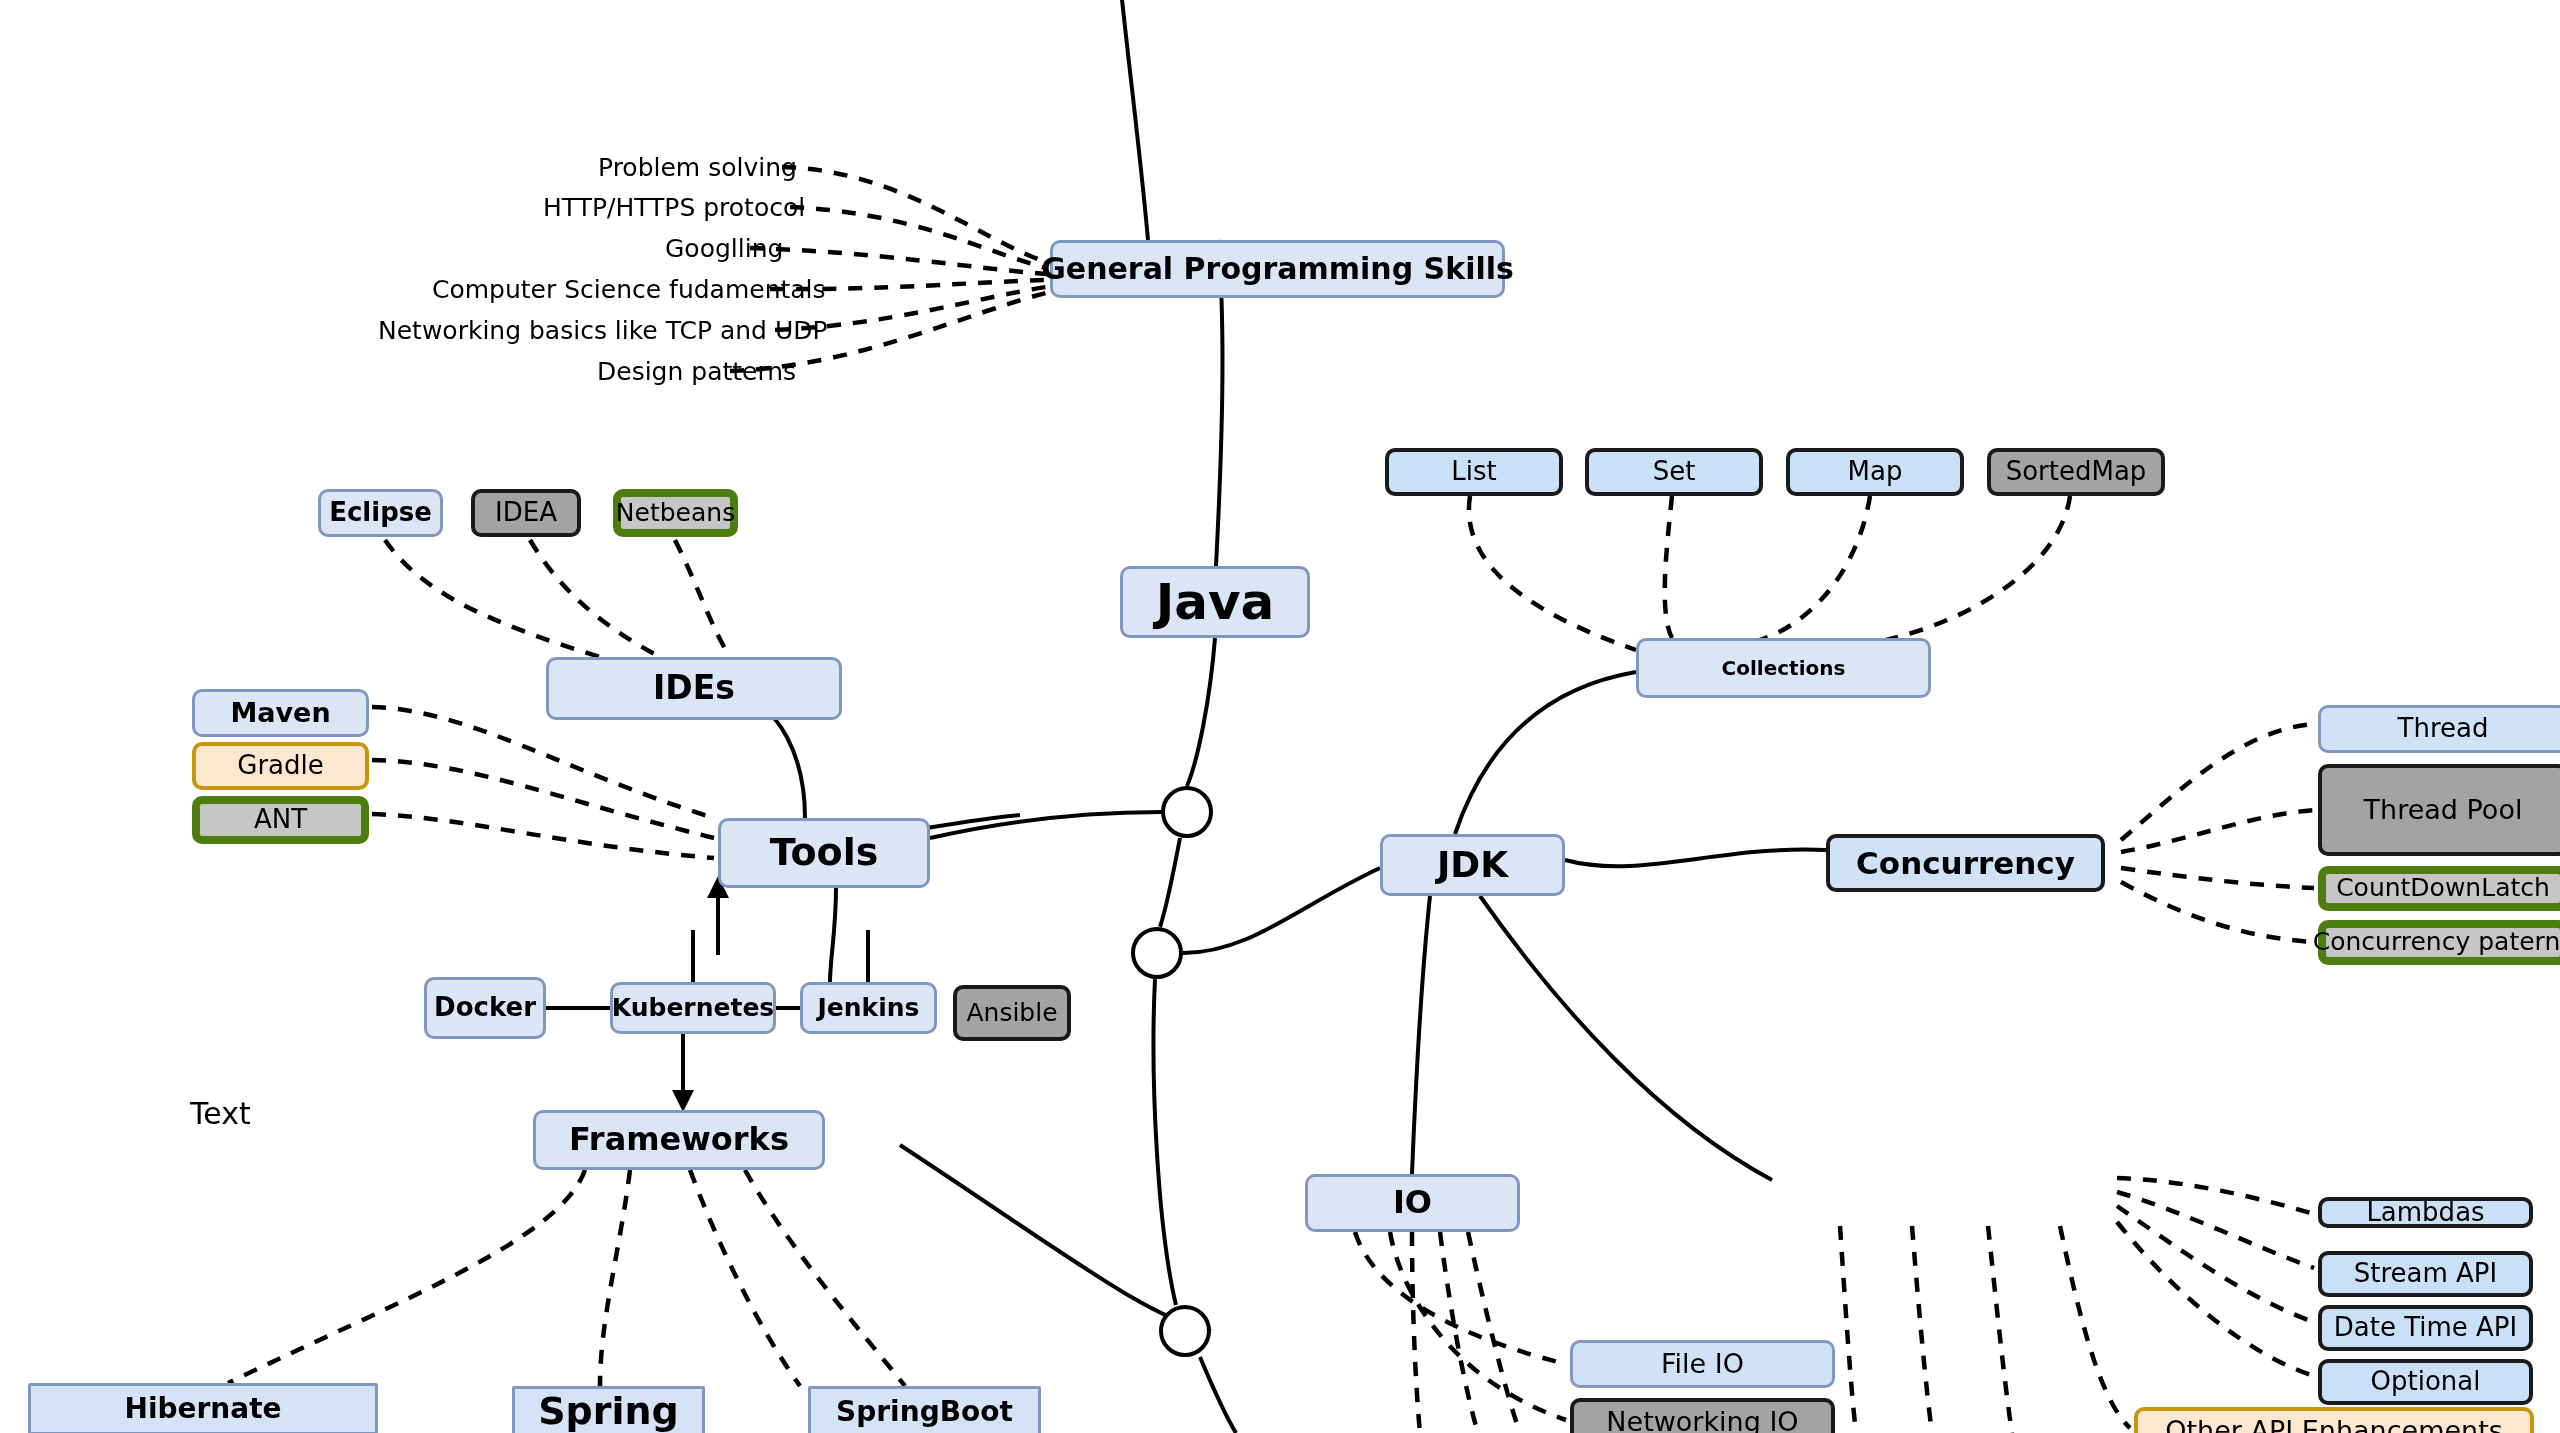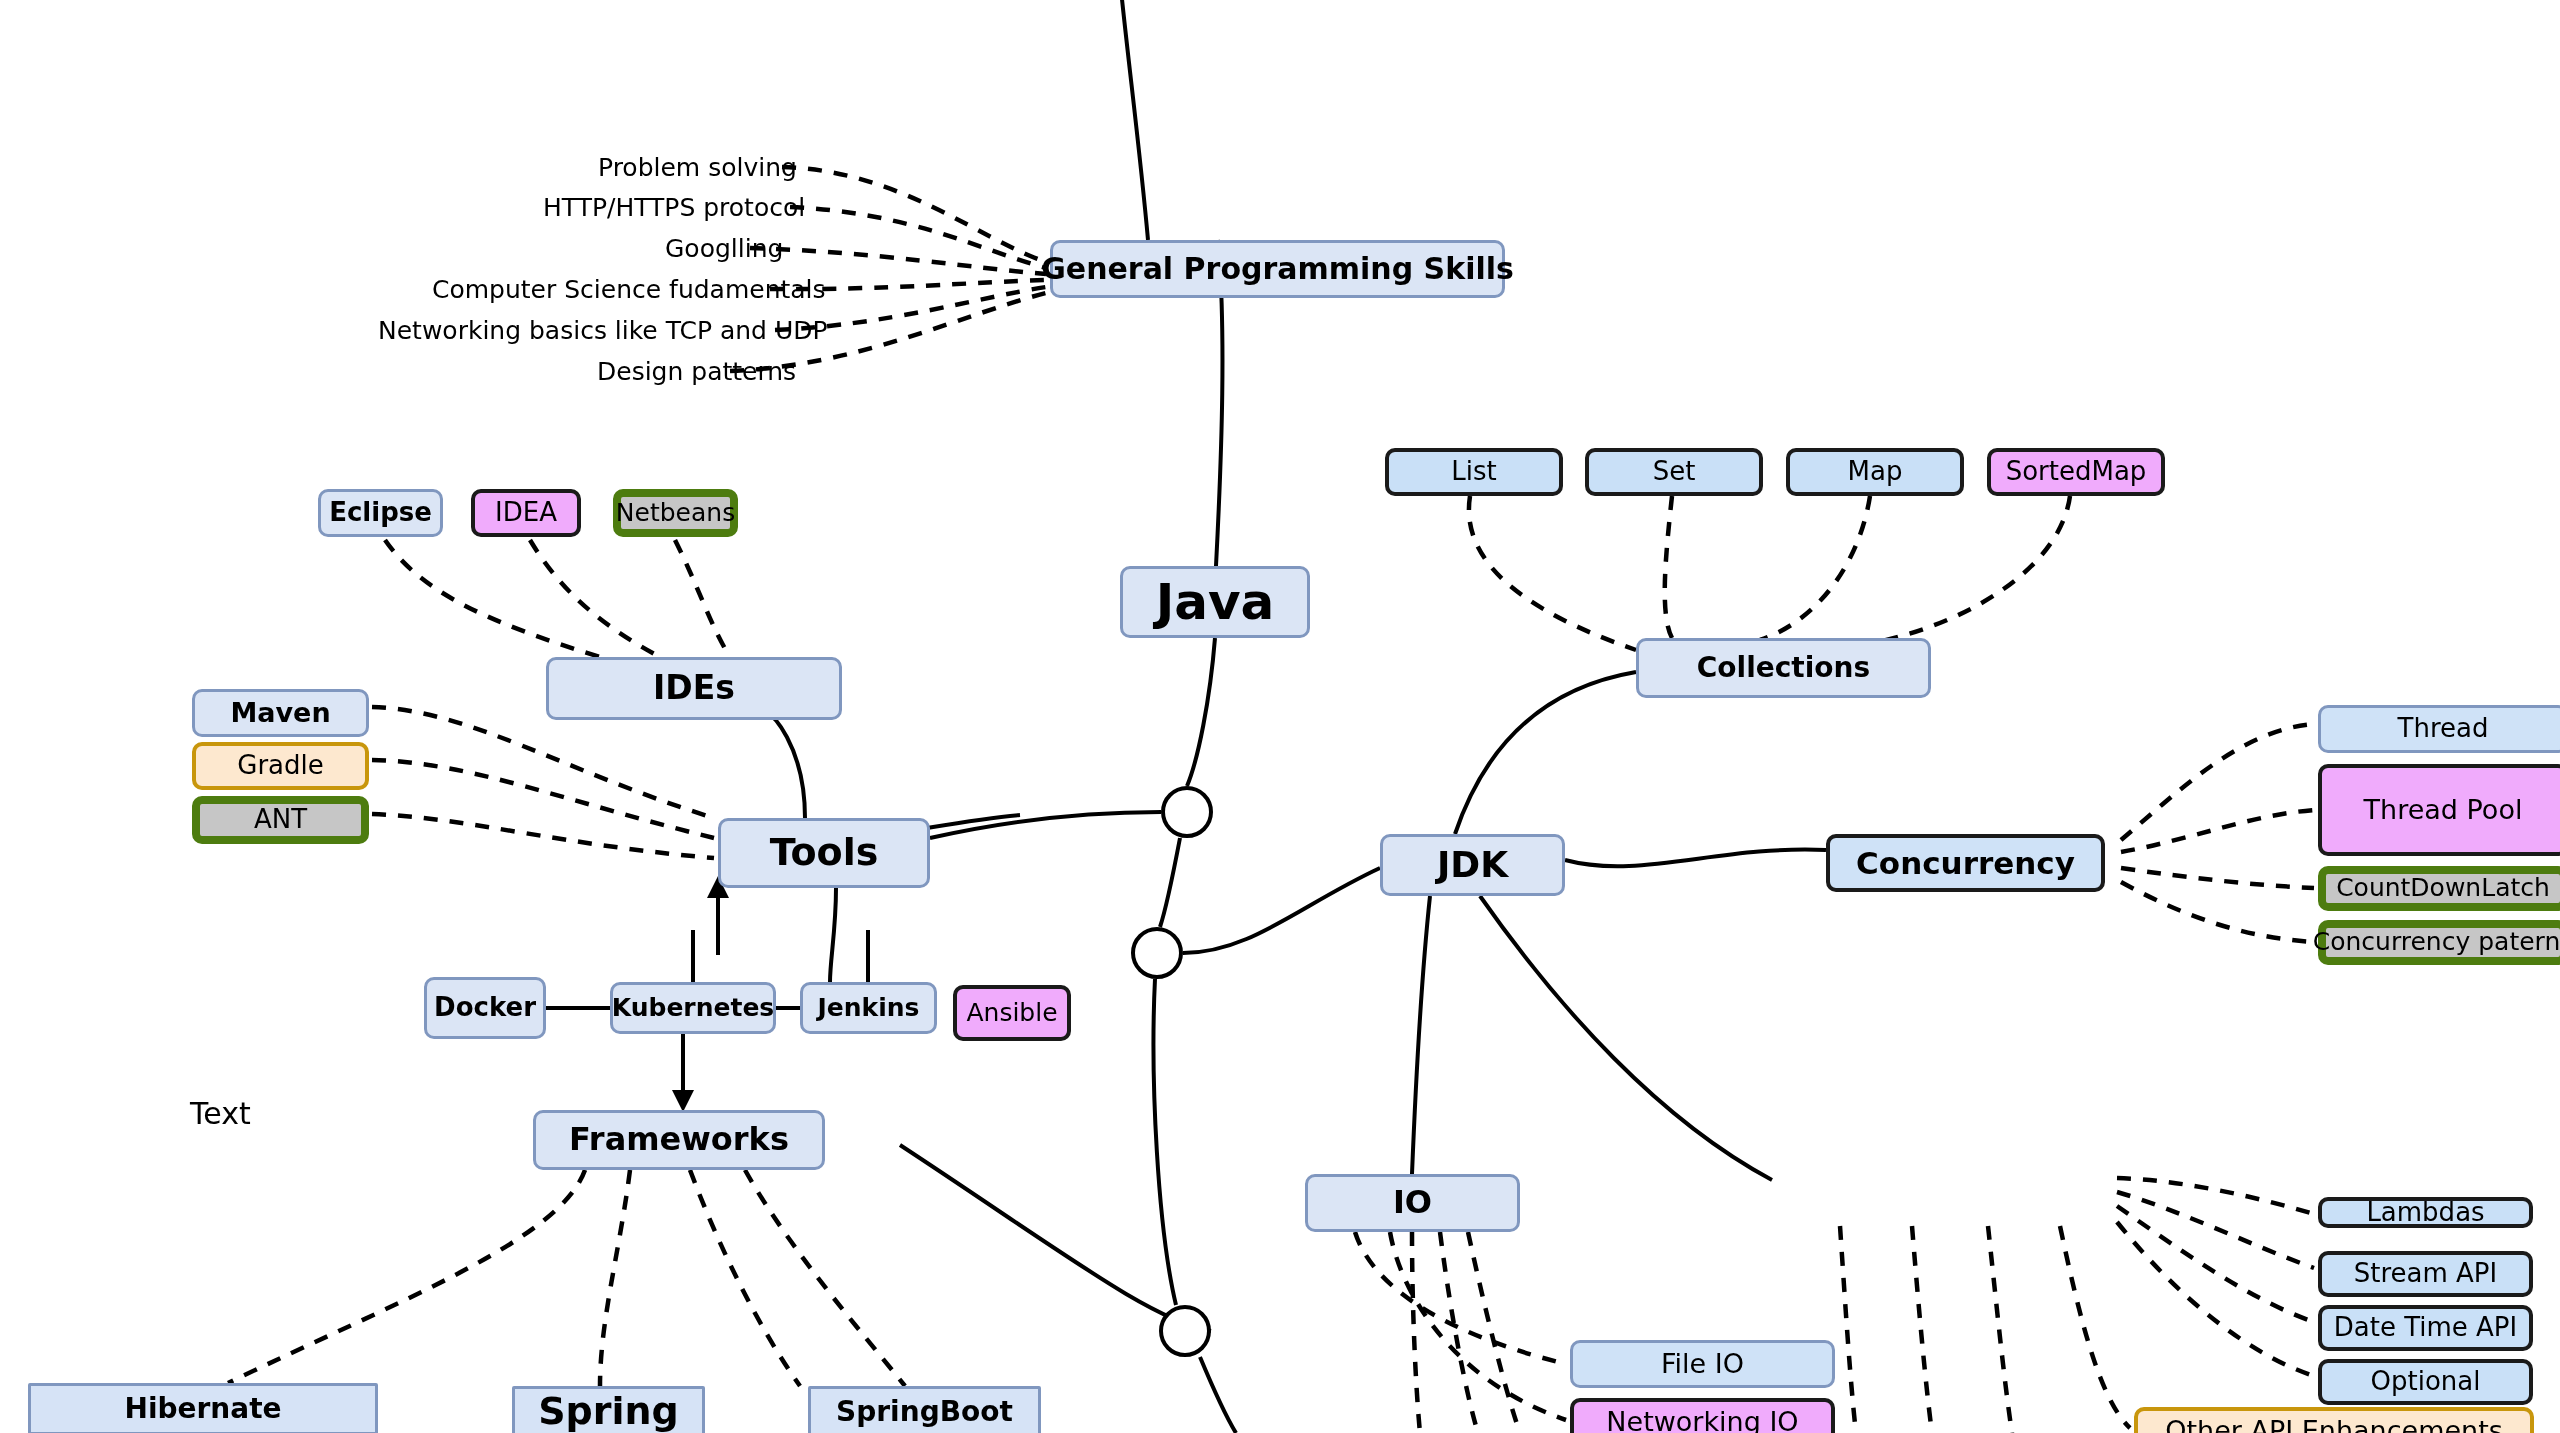--- a/index.html
+++ b/index.html
@@ -58,21 +58,21 @@
     border: 4px solid #1a1a1a;
     font-weight: bold;
   }
   .v-blue-sq {
     background: #d6e3f6;
     border: 3px solid #8097bf;
     border-radius: 2px;
     font-weight: bold;
   }
   .v-orange {
-    background: #f0abfc;
+    background: #a3a3a3;
     border: 4px solid #1a1a1a;
     font-weight: normal;
   }
   .v-orange-light {
     background: #fde8cf;
     border: 4px solid #c8960c;
     font-weight: normal;
   }
   .v-gray {
     background: #c6c6c6;
@@ -225,21 +225,21 @@
 
   <div class="node v-blue-sq" style="left:28px; top:1383px; width:350px; height:52px; font-size:28px;">Hibernate</div>
   <div class="node v-blue-sq" style="left:512px; top:1386px; width:193px; height:52px; font-size:38px;">Spring</div>
   <div class="node v-blue-sq" style="left:808px; top:1386px; width:233px; height:52px; font-size:28px;">SpringBoot</div>
 
   <div class="node v-blue-black" style="left:1385px; top:448px; width:178px; height:48px; font-size:26px;">List</div>
   <div class="node v-blue-black" style="left:1585px; top:448px; width:178px; height:48px; font-size:26px;">Set</div>
   <div class="node v-blue-black" style="left:1786px; top:448px; width:178px; height:48px; font-size:26px;">Map</div>
   <div class="node v-orange" style="left:1987px; top:448px; width:178px; height:48px; font-size:26px;">SortedMap</div>
 
-  <div class="node v-blue" style="left:1636px; top:638px; width:295px; height:60px; font-size:28px;">Collections</div>
+  <div class="node v-blue" style="left:1636px; top:638px; width:295px; height:60px; font-size:20px;">Collections</div>
 
   <div class="node v-blue" style="left:1380px; top:834px; width:185px; height:62px; font-size:36px;">JDK</div>
 
   <div class="node v-blue-black-bold" style="left:1826px; top:834px; width:279px; height:58px; font-size:31px;">Concurrency</div>
 
   <div class="node v-blue-plain" style="left:2318px; top:705px; width:250px; height:48px; font-size:26px;">Thread</div>
   <div class="node v-orange" style="left:2318px; top:764px; width:250px; height:92px; font-size:27px;">Thread Pool</div>
   <div class="node v-gray" style="left:2318px; top:866px; width:250px; height:45px; font-size:25px;">CountDownLatch</div>
   <div class="node v-gray" style="left:2318px; top:920px; width:250px; height:45px; font-size:25px;">Concurrency paterns</div>
 

